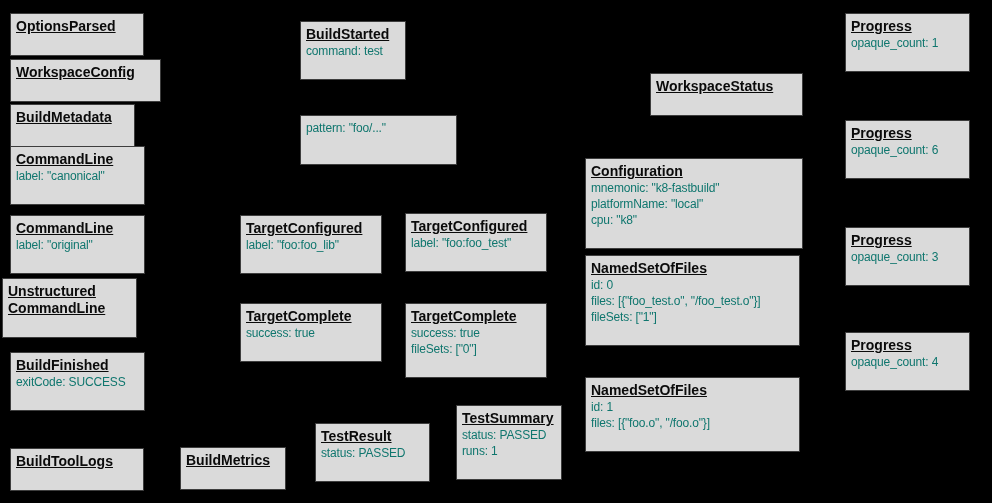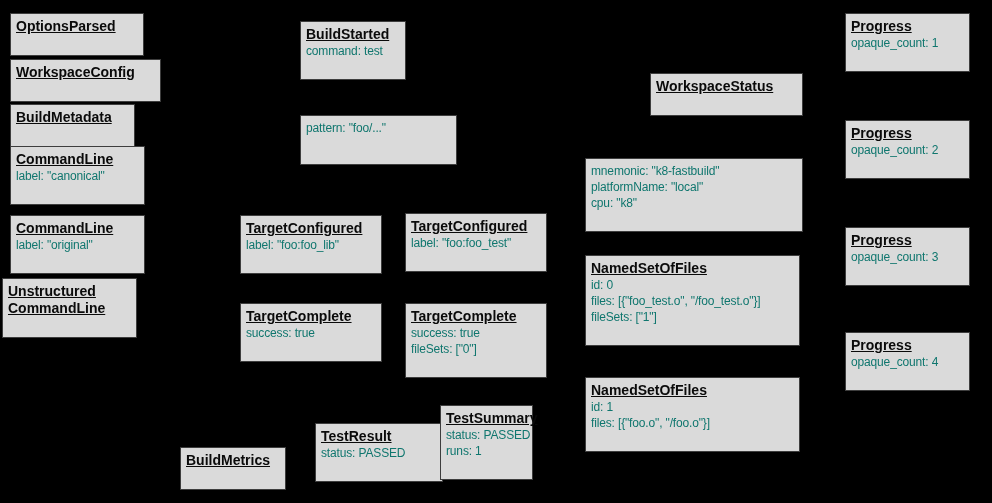--- a/index.html
+++ b/index.html
@@ -68,21 +68,29 @@
     <div class="node-title">CommandLine</div>
     <div class="node-body">label: "original"</div>
   </div>
 
   <div class="node" style="left:2px;top:278px;width:135px;min-height:53px">
     <div class="node-title">Unstructured
 CommandLine</div>
     <div class="node-body"></div>
   </div>
 
+  <div class="node" style="left:10px;top:352px;width:135px;min-height:48px">
+    <div class="node-title">BuildFinished</div>
+    <div class="node-body">exitCode: SUCCESS</div>
+  </div>
 
+  <div class="node" style="left:10px;top:448px;width:134px;min-height:29px">
+    <div class="node-title">BuildToolLogs</div>
+    <div class="node-body"></div>
+  </div>
 
   <div class="node" style="left:180px;top:447px;width:106px;min-height:30px">
     <div class="node-title">BuildMetrics</div>
     <div class="node-body"></div>
   </div>
 
   <div class="node" style="left:300px;top:21px;width:106px;min-height:50px">
     <div class="node-title">BuildStarted</div>
     <div class="node-body">command: test</div>
   </div>
@@ -105,37 +113,38 @@
     <div class="node-title">TargetComplete</div>
     <div class="node-body">success: true</div>
   </div>
 
   <div class="node" style="left:405px;top:303px;width:142px;min-height:63px">
     <div class="node-title">TargetComplete</div>
     <div class="node-body">success: true
 fileSets: ["0"]</div>
   </div>
 
-  <div class="node" style="left:315px;top:423px;width:128px;min-height:41px">
+  <div class="node" style="left:315px;top:423px;width:115px;min-height:41px">
     <div class="node-title">TestResult</div>
     <div class="node-body">status: PASSED</div>
   </div>
 
-  <div class="node" style="left:440px;top:405px;width:93px;min-height:58px">
+  <div class="node" style="left:456px;top:405px;width:106px;min-height:58px">
     <div class="node-title">TestSummary</div>
     <div class="node-body">status: PASSED
 runs: 1</div>
   </div>
 
   <div class="node" style="left:650px;top:73px;width:153px;min-height:30px">
     <div class="node-title">WorkspaceStatus</div>
     <div class="node-body"></div>
   </div>
 
   <div class="node" style="left:585px;top:158px;width:218px;min-height:72px">
+    <div class="node-title">Configuration</div>
     <div class="node-body">mnemonic: "k8-fastbuild"
 platformName: "local"
 cpu: "k8"</div>
   </div>
 
   <div class="node" style="left:585px;top:255px;width:215px;min-height:75px">
     <div class="node-title">NamedSetOfFiles</div>
     <div class="node-body">id: 0
 files: [{"foo_test.o", "/foo_test.o"}]
 fileSets: ["1"]</div>
@@ -147,21 +156,21 @@
 files: [{"foo.o", "/foo.o"}]</div>
   </div>
 
   <div class="node" style="left:845px;top:13px;width:125px;min-height:50px">
     <div class="node-title">Progress</div>
     <div class="node-body">opaque_count: 1</div>
   </div>
 
   <div class="node" style="left:845px;top:120px;width:125px;min-height:48px">
     <div class="node-title">Progress</div>
-    <div class="node-body">opaque_count: 2</div>
+    <div class="node-body">opaque_count: 6</div>
   </div>
 
   <div class="node" style="left:845px;top:227px;width:125px;min-height:50px">
     <div class="node-title">Progress</div>
     <div class="node-body">opaque_count: 3</div>
   </div>
 
   <div class="node" style="left:845px;top:332px;width:125px;min-height:50px">
     <div class="node-title">Progress</div>
     <div class="node-body">opaque_count: 4</div>

